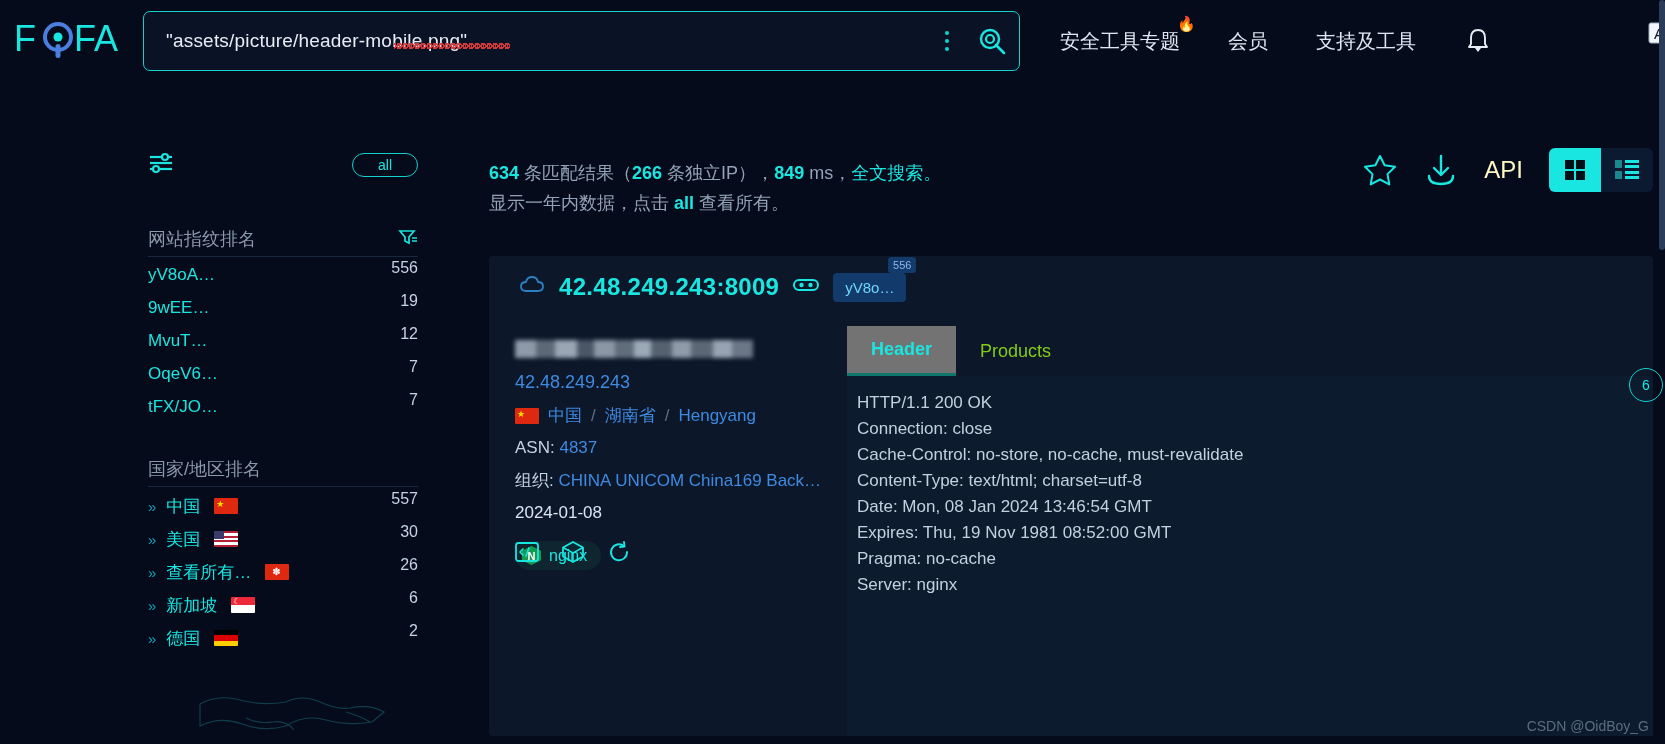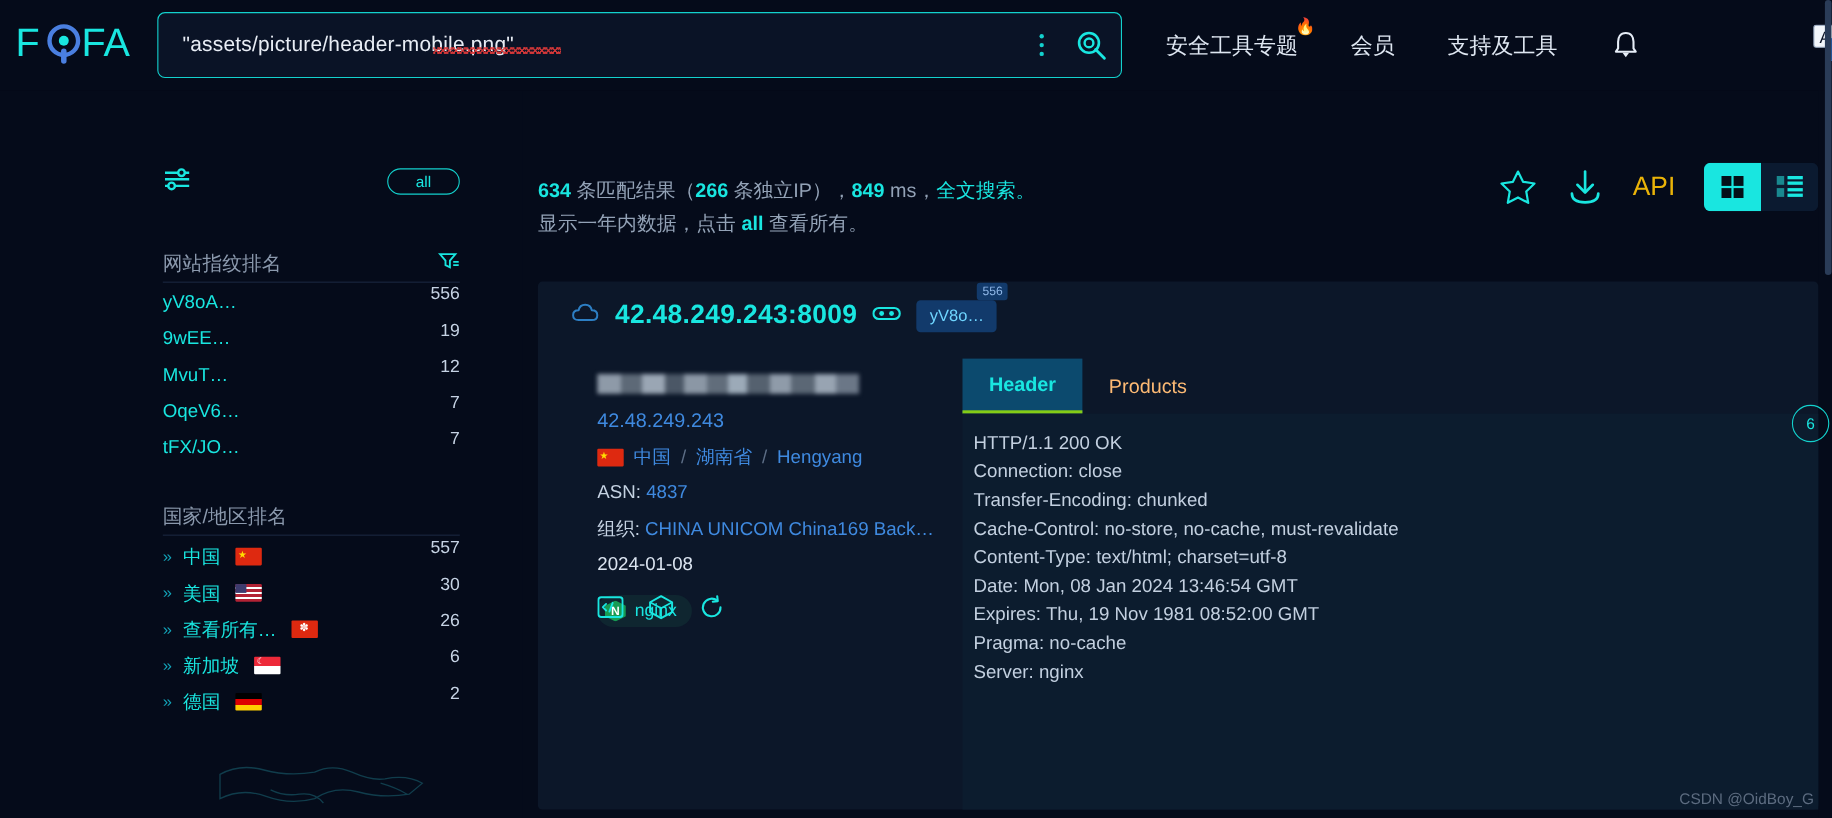--- a/index.html
+++ b/index.html
@@ -136,21 +136,21 @@
 
   
   .main { position: absolute; left: 475px; top: 0; width: 1178px; height: 662px; background: #050b1a; }
   .meta { position: absolute; left: 14px; top: 76px; font-size: 18px; color: #93a2b6; line-height: 30px; }
   .meta .hl { color: #19e6e0; font-weight: bold; }
   .meta .lnk { color: #19e6e0; }
   .meta .lnk2 { color: #19e6e0; font-weight: bold; }
 
   .toolbar { position: absolute; right: 0px; top: 66px; display: flex; align-items: center; gap: 26px; }
   .tb-ico { cursor: pointer; display: flex; align-items: center; }
-  .api-txt { color: #eab308; font-size: 24px; cursor: pointer; }
+  .api-txt { color: #fef9c3; font-size: 24px; cursor: pointer; }
   .viewtog { display: flex; height: 44px; border-radius: 6px; overflow: hidden; }
   .vt { width: 52px; height: 44px; display: flex; align-items: center; justify-content: center; cursor: pointer; }
   .vt.on { background: #19e6e0; }
   .vt.off { background: #0b1a30; }
 
   
   .card {
     position: absolute; left: 14px; top: 174px;
     width: 1164px; height: 480px;
     background: #0c1729;
@@ -164,21 +164,21 @@
   .tagchip {
     position: relative; background: #123a6b; color: #6fd6ff;
     font-size: 15px; padding: 6px 12px; border-radius: 4px; cursor: pointer;
   }
   .tagbadge {
     position: absolute; top: -16px; right: -10px;
     background: #123a6b; color: #8fb7e8; font-size: 11px;
     padding: 2px 5px; border-radius: 3px;
   }
   .card-body { position: absolute; left: 0; top: 62px; width: 1164px; height: 418px; display: flex; }
-  .leftcol { width: 358px; padding: 22px 0 0 26px; position: relative; margin-left: 28px; }
+  .leftcol { width: 358px; padding: 22px 0 0 26px; position: relative; }
   .blurbar {
     width: 238px; height: 18px; margin-bottom: 14px;
     background: linear-gradient(90deg,#8e9aa8 0 9%,#5d6977 9% 17%,#9aa6b4 17% 26%,#4b5766 26% 33%,
       #8b97a5 33% 42%,#616d7b 42% 50%,#9caab8 50% 57%,#55616f 57% 66%,#8f9ba9 66% 74%,
       #5b6775 74% 83%,#98a4b2 83% 91%,#6b7787 91% 100%);
     filter: blur(2px);
   }
   .lip { color: #3f8ae0; font-size: 18px; margin-bottom: 11px; cursor: pointer; }
   .geoline { display: flex; align-items: center; font-size: 17px; color: #3f8ae0; gap: 9px; margin-bottom: 11px; }
   .geoline .sep { color: #5d6e86; }
@@ -200,22 +200,22 @@
   .svchip span.t { color: #19e6e0; font-size: 16px; }
   .acts { position: absolute; left: 26px; top: 222px; display: flex; gap: 22px; }
   .acts .ai { cursor: pointer; }
 
   .rightcol { flex: 1; position: relative; }
   .tabs { position: absolute; left: 0; top: 8px; display: flex; }
   .tab {
     height: 50px; padding: 0 24px; display: flex; align-items: center;
     font-size: 18px; cursor: pointer;
   }
-  .tab.on { background: #0c4a6e; color: #19e6e0; font-weight: bold; border-bottom: 3px solid #84cc16; }
-  .tab.off { color: #fdba74; }
+  .tab.on { background: #737373; color: #19e6e0; font-weight: bold; border-bottom: 3px solid #0f766e; }
+  .tab.off { color: #84cc16; }
   .hdrbox {
     position: absolute; left: 0; top: 58px; right: 0; bottom: 0;
     background: #0c1c2e; padding: 14px 20px 16px 10px;
     overflow: hidden;
   }
   .hdrbox .ln { font-size: 17px; color: #c3d0e0; line-height: 26px; white-space: nowrap; }
   .sidepill {
     position: absolute; right: -10px; top: 50px;
     width: 34px; height: 34px; border-radius: 17px;
     border: 1px solid #13d1cd; color: #19e6e0;
@@ -518,21 +518,20 @@
 
         <div class="rightcol">
           <div class="tabs">
             <div class="tab on">Header</div>
             <div class="tab off">Products</div>
           </div>
 
           <div class="hdrbox">
             <div class="ln">HTTP/1.1 200 OK</div>
             <div class="ln">Connection: close</div>
-            <div class="ln">Transfer-Encoding: chunked</div>
             <div class="ln">Cache-Control: no-store, no-cache, must-revalidate</div>
             <div class="ln">Content-Type: text/html; charset=utf-8</div>
             <div class="ln">Date: Mon, 08 Jan 2024 13:46:54 GMT</div>
             <div class="ln">Expires: Thu, 19 Nov 1981 08:52:00 GMT</div>
             <div class="ln">Pragma: no-cache</div>
             <div class="ln">Server: nginx</div>
           </div>
 
           <div class="sidepill">6</div>
         </div>

